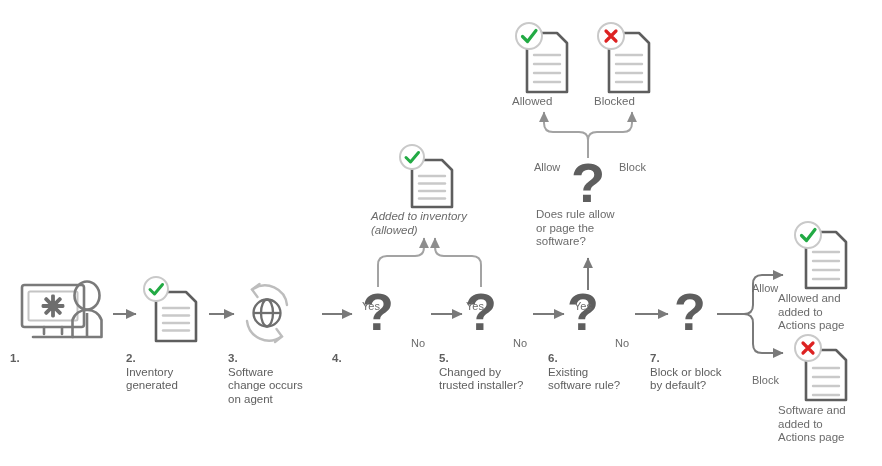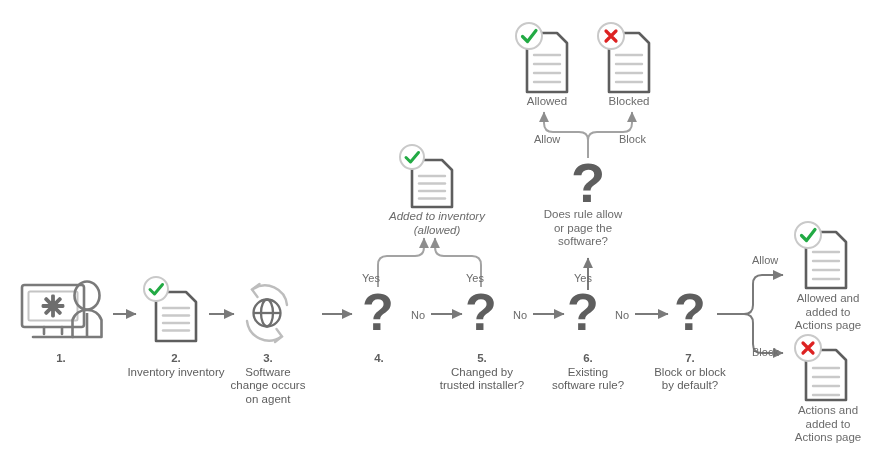--- a/index.html
+++ b/index.html
@@ -6,35 +6,36 @@
   body{
     width:882px;height:466px;
     background:#ffffff;
     font-family:"Liberation Sans", sans-serif;
     overflow:hidden;
     position:relative;
   }
   #canvas{position:absolute;left:0;top:0;width:882px;height:466px;}
   .caption{
     position:absolute;
-    text-align:center;
+    text-align:left;
     color:#6b6b6b;
     font-size:11.5px;
     line-height:13.5px;
     font-family:"Liberation Sans", sans-serif;
   }
   .caption.step{color:#5e5e5e;}
   .caption .num{font-weight:bold;color:#5e5e5e;display:block;}
   .edge-label{
     position:absolute;
     color:#6b6b6b;
     font-size:11px;
     line-height:12px;
     font-family:"Liberation Sans", sans-serif;
     white-space:nowrap;
+    margin-top:28px;
   }
   svg{display:block;overflow:visible;}
   .qmark{
     position:absolute;
     color:#5e5e5e;
     font-weight:bold;
     font-family:"Liberation Sans", sans-serif;
     font-size:52px;
     line-height:52px;
     text-align:center;
@@ -195,21 +196,21 @@
 <div class="qmark" style="left:563px;top:286px;">?</div>
 <div class="qmark" style="left:670px;top:286px;">?</div>
 <div class="qmark" style="left:568px;top:155px;font-size:56px;line-height:56px;">?</div>
 
 <div class="caption step" style="left:10px;top:352px;width:102px;">
   <span class="num">1.</span>
 </div>
 
 <div class="caption step" style="left:126px;top:352px;width:100px;">
   <span class="num">2.</span>
-  <span>Inventory inventory</span>
+  <span>Inventory generated</span>
 </div>
 
 <div class="caption step" style="left:228px;top:352px;width:80px;">
   <span class="num">3.</span>
   <span>Software change occurs on agent</span>
 </div>
 
 <div class="caption step" style="left:332px;top:352px;width:94px;">
   <span class="num">4.</span>
 </div>
@@ -248,21 +249,21 @@
   <span>software?</span>
 </div>
 
 <div class="caption" style="left:778px;top:292px;width:100px;">
   <span>Allowed and</span><br>
   <span>added to</span><br>
   <span>Actions page</span>
 </div>
 
 <div class="caption" style="left:778px;top:404px;width:100px;">
-  <span>Actions and</span><br>
+  <span>Software and</span><br>
   <span>added to</span><br>
   <span>Actions page</span>
 </div>
 
 <div class="edge-label" style="left:362px;top:272px;">Yes</div>
 <div class="edge-label" style="left:466px;top:272px;">Yes</div>
 <div class="edge-label" style="left:574px;top:272px;">Yes</div>
 
 <div class="edge-label" style="left:411px;top:309px;">No</div>
 <div class="edge-label" style="left:513px;top:309px;">No</div>

